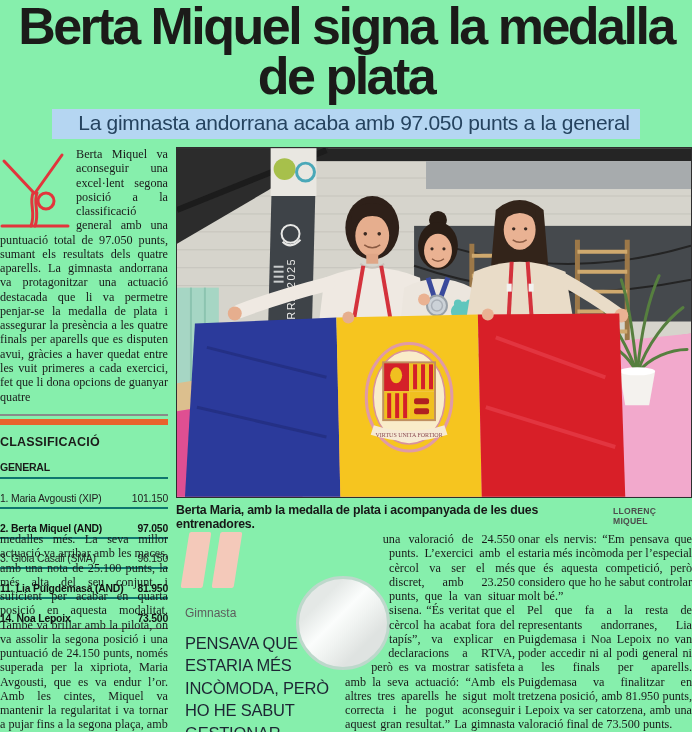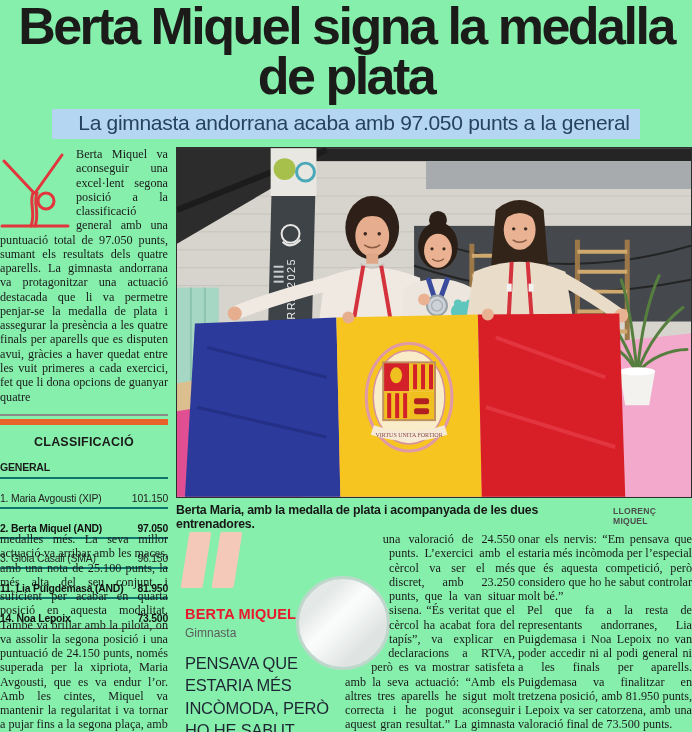--- a/index.html
+++ b/index.html
@@ -29,21 +29,21 @@
     line-height:1.17; text-align:justify; color:#1a1a1a;
   }
   .gym-icon {
     float:left; width:70px; height:80px; margin:2px 6px 2px 0;
   }
   
   .classif { margin-top:10px; font-family:"Liberation Sans", sans-serif; text-align:left; }
   .classif-topline { border-top:2px solid #8a8a8a; margin-bottom:3px; }
   .classif-bar { height:6px; background:#e8632c; }
   .classif-title {
-    text-align:center; font-weight:bold; font-size:12.5px;
+    font-weight:bold; font-size:12.5px;
     letter-spacing:0.2px; margin:10px 0 12px 0; color:#1b1b19;
   }
   .classif-section { font-weight:bold; font-size:10.5px; margin-bottom:3px; letter-spacing:-0.2px; }
   .c-table { width:100%; border-collapse:collapse; }
   .c-table td {
     font-size:10.4px; padding:14px 0 2px 0; letter-spacing:-0.2px;
     border-top:2px solid #0f766e; border-bottom:1px solid #555;
     color:#222;
   }
   .c-table tr.bold td { font-weight:bold; color:#111; }
@@ -321,21 +321,20 @@
   <div class="bottom-section">
     <div class="watermark"></div>
 
     <div class="bodytext bcol1">medalles més. La seva millor actuació va arribar amb les maces, amb una nota de 25.100 punts, la més alta del seu conjunt i suficient per acabar en quarta posició en aquesta modalitat. També va brillar amb la pilota, on va assolir la segona posició i una puntuació de 24.150 punts, només superada per la xipriota, Maria Avgousti, que es va endur l’or. Amb les cintes, Miquel va mantenir la regularitat i va tornar a pujar fins a la segona plaça, amb</div>
 
     <div class="quote-col">
       <div class="qmarks">
         <div class="qmark"></div>
         <div class="qmark"></div>
       </div>
-      <div class="q-author">BERTA MIQUEL</div>
       <div class="q-role">Gimnasta</div>
       <div class="q-text">PENSAVA QUE ESTARIA MÉS INCÒMODA, PERÒ HO HE SABUT GESTIONAR</div>
     </div>
 
     <div class="bodytext bcol2">
       <span class="wm-spacer"></span>
       <span>una valoració de 24.550 punts. L’exercici amb el cèrcol va ser el més discret, amb 23.250 punts, que la van situar sisena. “És veritat que el cèrcol ha acabat fora del tapís”, va explicar en declaracions a RTVA, però es va mostrar satisfeta amb la seva actuació: “Amb els altres tres aparells he sigut molt correcta i he pogut aconseguir aquest gran resultat.” La gimnasta va atribuir el seu èxit a la capacitat de gesti-</span>
     </div>
 
     <div class="bodytext bcol3">

